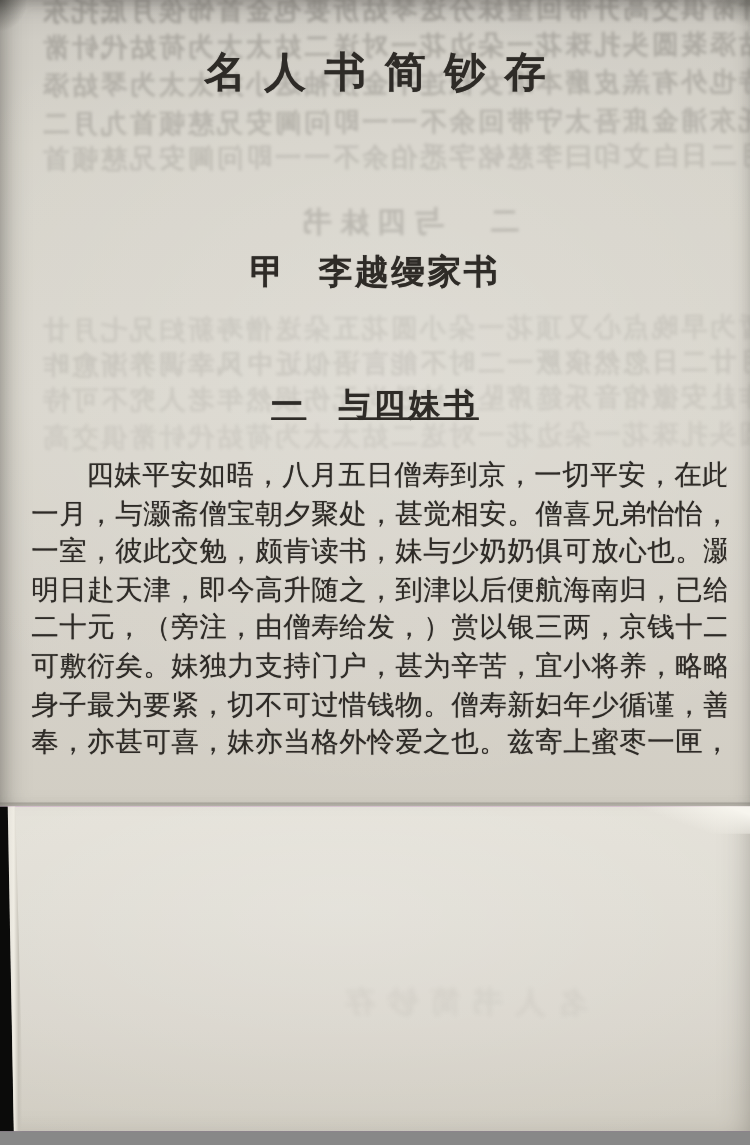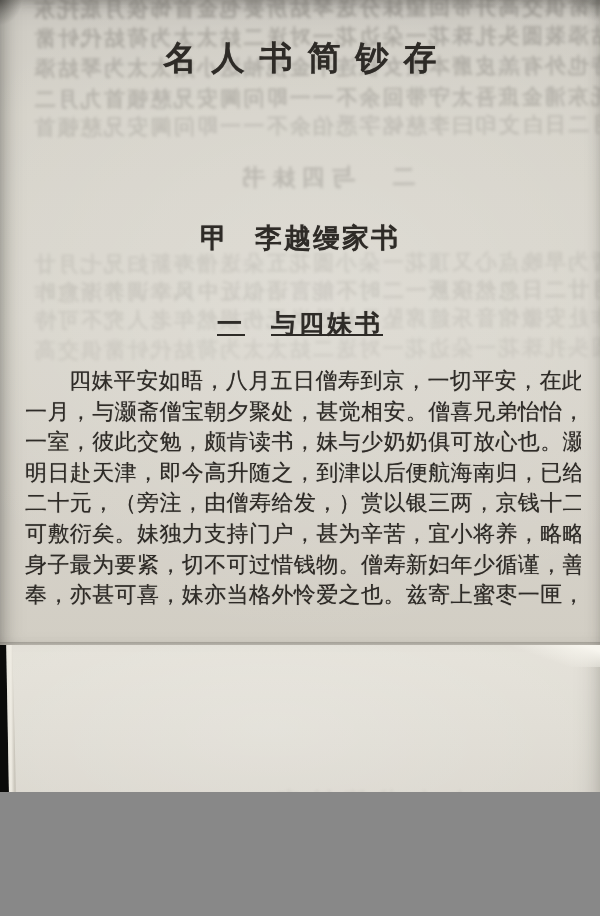--- a/index.html
+++ b/index.html
@@ -1,17 +1,17 @@
 <!DOCTYPE html>
 <html><head>
 <meta charset="utf-8">
 <style>
   html,body{margin:0;padding:0;background:#888;}
   #stage{
-    position:relative;width:600px;height:792px;overflow:hidden;
+    position:relative;width:600px;height:905px;overflow:hidden;
     font-family:"DejaVu Serif","Liberation Serif",serif;
     background:#a21caf;
   }
   
   .page-top{
     position:absolute;left:0;top:0;width:600px;height:645px;
     background:
       radial-gradient(120% 90% at 52% 46%, rgba(255,255,255,.16), rgba(0,0,0,0) 60%),
       linear-gradient(180deg,#c6c3bc 0%,#d0cdc5 5%,#d6d3ca 18%,#d9d6cd 50%,#d5d1c8 82%,#d2cec4 100%);
     box-shadow:inset 14px 0 22px -14px rgba(60,58,52,.55), inset -8px 0 18px -12px rgba(60,58,52,.35), inset 0 10px 18px -12px rgba(50,48,44,.5);
@@ -34,21 +34,21 @@
   .corner-light{position:absolute;right:0;top:645px;width:90px;height:22px;
     background:linear-gradient(200deg,#f7f5ee 12%,rgba(247,245,238,0) 62%);}
   
   .ink{color:#2e2b27;text-shadow:0 0 .7px rgba(36,34,30,.6);}
   .book-title{
     position:absolute;left:0;top:36px;width:600px;text-align:center;
     font-size:33px;font-weight:bold;letter-spacing:15px;text-indent:15px;
     filter:blur(.25px);
   }
   .sec-heading{
-    position:absolute;left:0;top:220px;width:600px;text-align:center;
+    position:absolute;left:0;top:199px;width:600px;text-align:center;
     font-size:27px;font-weight:bold;letter-spacing:2px;filter:blur(.25px);
   }
   .sub-heading{
     position:absolute;left:0;top:307px;width:600px;text-align:center;
     font-size:25px;font-weight:bold;letter-spacing:3px;filter:blur(.25px);text-decoration:underline;
   }
   .h-gap{display:inline-block;width:26px;}
   .para{position:absolute;filter:blur(.3px);}
   .para .line{white-space:nowrap;overflow:hidden;}
   .para-1{left:25px;top:366px;width:556px;font-size:22px;line-height:30.6px;letter-spacing:.4px;}

